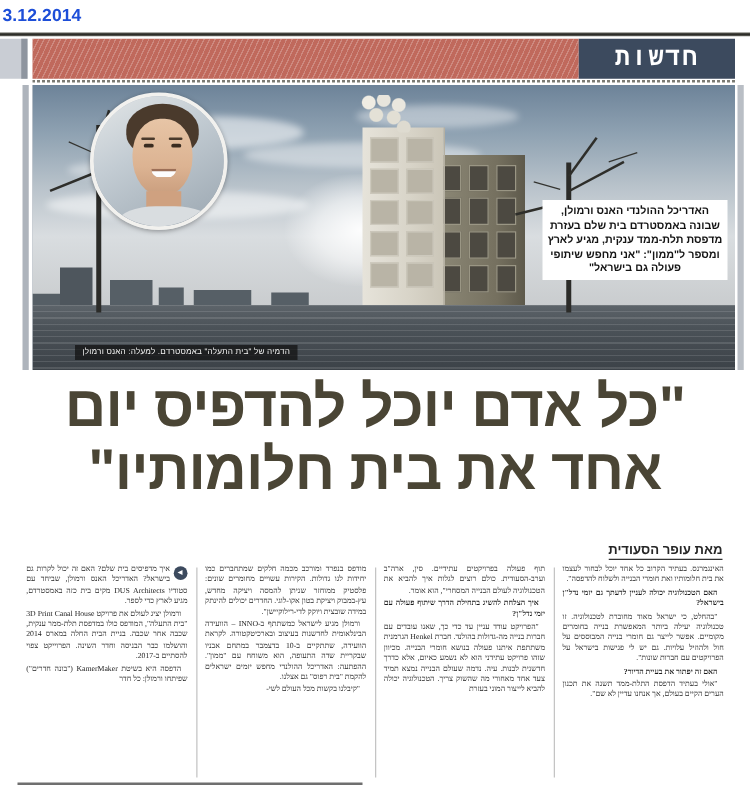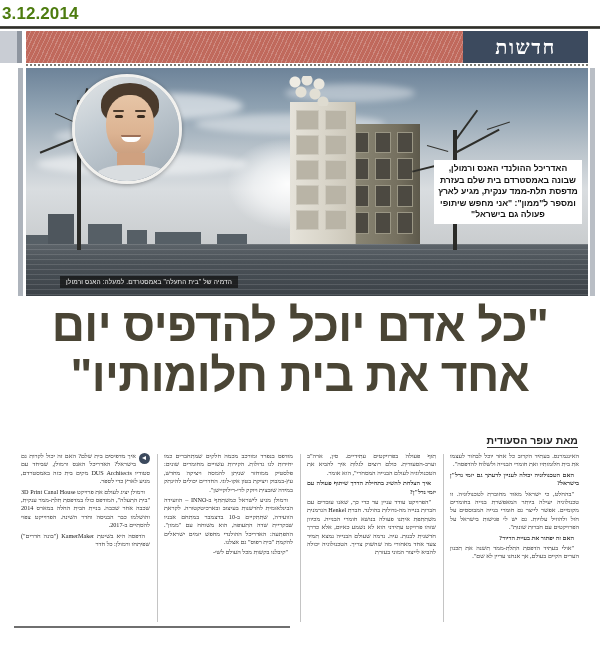--- a/index.html
+++ b/index.html
@@ -14,22 +14,22 @@
     color:#1a1a1a;
   }
 
   
   .datebar{
     position:absolute; left:0; top:0; width:600px; height:26px;
     background:#ffffff;
   }
   .date-text{
     position:absolute; left:2px; top:4px;
-    font-size:17px; font-weight:600; letter-spacing:.1px;
-    color:#4d7c0f; direction:ltr; font-family:"Liberation Sans", sans-serif;
+    font-size:14px; font-weight:600; letter-spacing:.1px;
+    color:#1d4ed8; direction:ltr; font-family:"Liberation Sans", sans-serif;
   }
 
   
   .masthead{
     position:absolute; left:0; top:26px; width:600px; height:40px;
   }
   .mast-rule{
     position:absolute; left:0; top:0; width:600px; height:3px;
     background:linear-gradient(180deg,#5a5a52 0%,#2b2b27 55%,#6e6e66 100%);
   }
@@ -51,21 +51,21 @@
         rgba(0,0,0,0) 1px,
         rgba(0,0,0,0) 4px);
   }
   .mast-section{
     position:absolute; left:463px; top:5px; width:125px; height:32px;
     background:#3c4a5e;
     display:flex; align-items:center; justify-content:center;
   }
   .mast-section span{
     color:#ffffff; font-size:20px; font-weight:700; letter-spacing:1.5px;
-    font-family:Liberation Serif, serif;
+    font-family:Liberation Mono, monospace;
   }
   .mast-under{
     position:absolute; left:26px; top:38px; width:562px; height:2px;
     background:repeating-linear-gradient(90deg,#7b7b74 0 2px,rgba(0,0,0,0) 2px 4px);
   }
 
   
   .hero{
     position:absolute; left:26px; top:68px; width:562px; height:228px;
     overflow:hidden;

